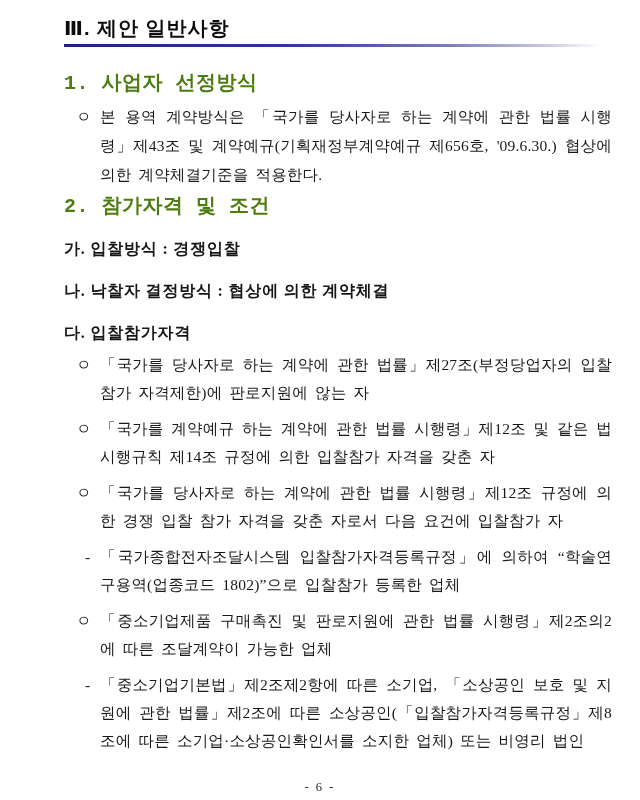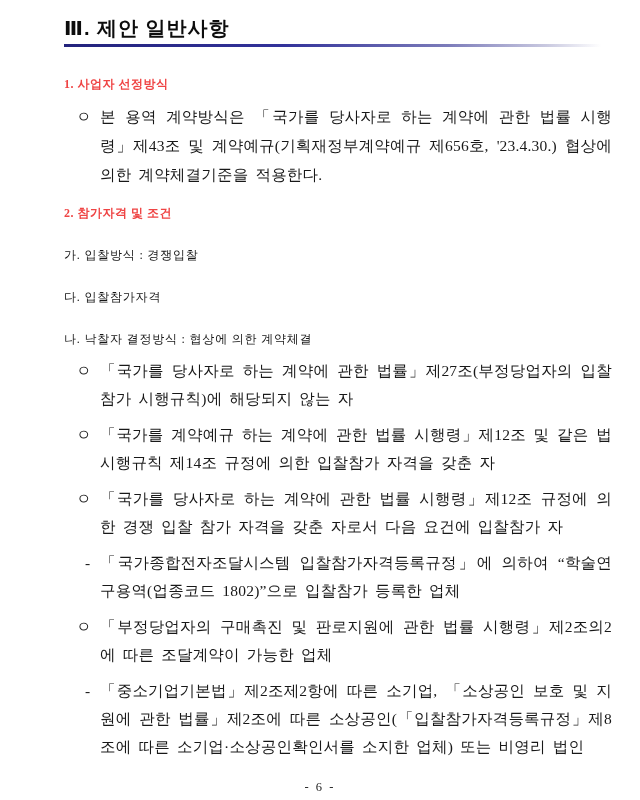--- a/index.html
+++ b/index.html
@@ -27,35 +27,36 @@
     letter-spacing: 1px;
     line-height: 26px;
   }
   .title-rule {
     height: 3px;
     margin-top: 3px;
     background: linear-gradient(90deg,
       #23237c 0%, #32329a 40%, #7c7cba 70%, #c9c9e0 88%, rgba(255,255,255,0) 98%);
   }
   .sec-heading {
-    font-family: Liberation Serif, serif;
-    font-size: 12px;
+    font-family: Liberation Mono, monospace;
+    font-size: 20px;
     font-weight: bold;
-    color: #ef4444;
+    color: #4d7c0f;
     letter-spacing: 0.5px;
     line-height: 20px;
   }
   .sec-heading.first { margin-top: 27px; }
-  .sec-heading.second { margin-top: 14px; }
+  .sec-heading.second { margin-top: 8px; }
   .abc-line {
-    font-size: 12px;
+    font-size: 16px;
     letter-spacing: 0.8px;
     line-height: 20px;
     margin-top: 22px;
     color: #161616;
+    font-weight: bold;
   }
   .bullet-list { margin-top: 0; }
   .item {
     display: flex;
     font-size: 15.5px;
     line-height: 28px;
     text-align: justify;
     word-spacing: 3px;
     letter-spacing: 0.2px;
     color: #181818;
@@ -86,51 +87,51 @@
 <div class="page">
   <div class="inner">
 
     <h1 class="doc-title">Ⅲ. 제안 일반사항</h1>
     <div class="title-rule"></div>
 
     <section>
       <h2 class="sec-heading first">1. 사업자 선정방식</h2>
       <div class="item circle sec1-bullet">
         <span class="marker">ㅇ</span>
-        <span class="text">본 용역 계약방식은 「국가를 당사자로 하는 계약에 관한 법률 시행령」제43조 및 계약예규(기획재정부계약예규 제656호, '23.4.30.) 협상에 의한 계약체결기준을 적용한다.</span>
+        <span class="text">본 용역 계약방식은 「국가를 당사자로 하는 계약에 관한 법률 시행령」제43조 및 계약예규(기획재정부계약예규 제656호, '09.6.30.) 협상에 의한 계약체결기준을 적용한다.</span>
       </div>
     </section>
 
     <section>
       <h2 class="sec-heading second">2. 참가자격 및 조건</h2>
 
       <p class="abc-line">가. 입찰방식 : 경쟁입찰</p>
+      <p class="abc-line">나. 낙찰자 결정방식 : 협상에 의한 계약체결</p>
       <p class="abc-line">다. 입찰참가자격</p>
-      <p class="abc-line">나. 낙찰자 결정방식 : 협상에 의한 계약체결</p>
 
       <div class="bullet-list">
         <div class="item circle first-of-list">
           <span class="marker">ㅇ</span>
-          <span class="text">「국가를 당사자로 하는 계약에 관한 법률」제27조(부정당업자의 입찰참가 시행규칙)에 해당되지 않는 자</span>
+          <span class="text">「국가를 당사자로 하는 계약에 관한 법률」제27조(부정당업자의 입찰참가 자격제한)에 판로지원에 않는 자</span>
         </div>
         <div class="item circle">
           <span class="marker">ㅇ</span>
           <span class="text">「국가를 계약예규 하는 계약에 관한 법률 시행령」제12조 및 같은 법 시행규칙 제14조 규정에 의한 입찰참가 자격을 갖춘 자</span>
         </div>
         <div class="item circle">
           <span class="marker">ㅇ</span>
           <span class="text">「국가를 당사자로 하는 계약에 관한 법률 시행령」제12조 규정에 의한 경쟁 입찰 참가 자격을 갖춘 자로서 다음 요건에 입찰참가 자</span>
         </div>
         <div class="item dash">
           <span class="marker">-</span>
           <span class="text">「국가종합전자조달시스템 입찰참가자격등록규정」에 의하여 “학술연구용역(업종코드 1802)”으로 입찰참가 등록한 업체</span>
         </div>
         <div class="item circle">
           <span class="marker">ㅇ</span>
-          <span class="text">「부정당업자의 구매촉진 및 판로지원에 관한 법률 시행령」제2조의2에 따른 조달계약이 가능한 업체</span>
+          <span class="text">「중소기업제품 구매촉진 및 판로지원에 관한 법률 시행령」제2조의2에 따른 조달계약이 가능한 업체</span>
         </div>
         <div class="item dash">
           <span class="marker">-</span>
           <span class="text">「중소기업기본법」제2조제2항에 따른 소기업, 「소상공인 보호 및 지원에 관한 법률」제2조에 따른 소상공인(「입찰참가자격등록규정」제8조에 따른 소기업·소상공인확인서를 소지한 업체) 또는 비영리 법인</span>
         </div>
       </div>
     </section>
   </div>
 
   <div class="page-footer">- 6 -</div>

